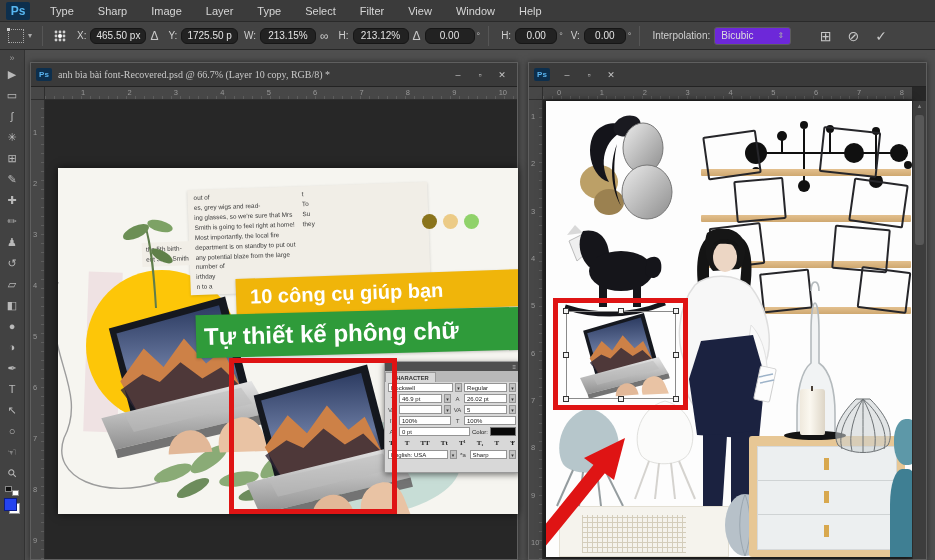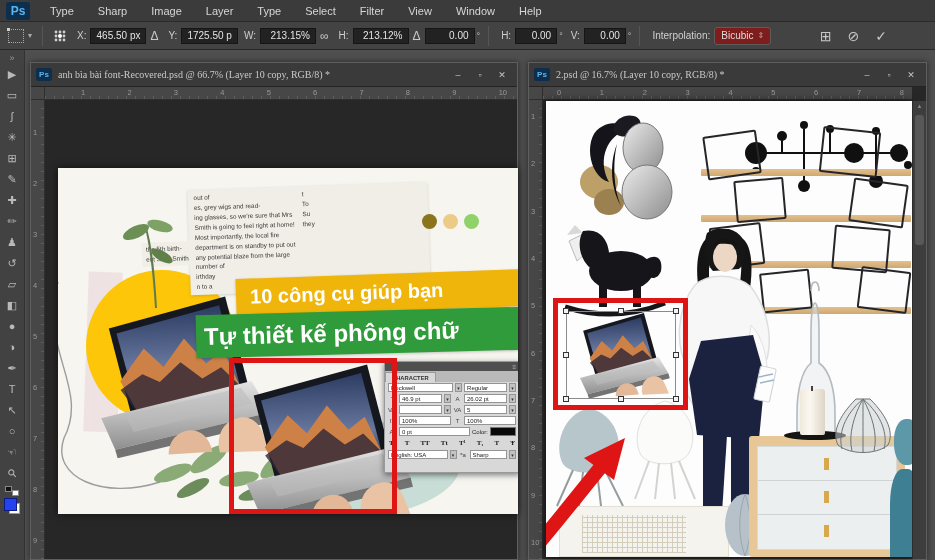--- a/index.html
+++ b/index.html
@@ -14,27 +14,27 @@
     font-weight:bold;font-size:12px;display:flex;align-items:center;justify-content:center;border-radius:2px;}
   .menu-item{color:#d6d6d6;font-size:11px;padding:0 12px;line-height:22px;cursor:default;}
 
   
   .optionsbar{position:absolute;left:0;top:22px;width:935px;height:28px;background:#434343;
     border-bottom:1px solid #272727;display:flex;align-items:center;font-size:10px;color:#cfcfcf;}
   .opt-sep{width:1px;height:20px;background:#565656;margin:0 6px;flex:none;}
   .toolpreset{width:16px;height:14px;border:1px dotted #a9a9a9;margin-left:8px;position:relative;flex:none;}
   .toolpreset i{position:absolute;width:3px;height:3px;background:#cfcfcf;left:-2px;top:-2px;}
   .caret{color:#aaa;font-size:8px;margin:0 4px;}
-  .field{background:#222;border:1px solid #161616;border-radius:0;color:#e3e3e3;
-    height:16px;line-height:14px;padding:0 5px;min-width:56px;text-align:right;flex:none;}
+  .field{background:#222;border:1px solid #161616;border-radius:6px;color:#e3e3e3;
+    height:16px;line-height:14px;padding:0 5px;min-width:56px;text-align:center;flex:none;}
   .lbl{margin:0 4px 0 6px;flex:none;}
   .unit{font-size:9px;color:#bdbdbd;margin:0 2px;flex:none;}
   .opt-icon{color:#c9c9c9;font-size:12px;margin:0 4px;flex:none;}
-  .dropdown{background:#7f1d1d;border:1px solid #5c5c5c;border-radius:3px;height:18px;line-height:16px;
-    padding:0 6px;color:#ddd;display:flex;align-items:flex-start;gap:4px;flex:none;}
+  .dropdown{background:#6d28d9;border:1px solid #5c5c5c;border-radius:3px;height:18px;line-height:16px;
+    padding:0 6px;color:#ddd;display:flex;align-items:flex-start;gap:24px;flex:none;}
   .opt-right{margin-left:auto;display:flex;align-items:center;gap:16px;padding-right:48px;}
   .opt-right span{font-size:14px;color:#c8c8c8;}
 
   
   .toolbar{position:absolute;left:0;top:50px;width:25px;height:510px;background:#424242;
     border-right:1px solid #333;display:flex;flex-direction:column;align-items:center;padding-top:2px;}
   .tool{width:25px;height:21px;display:flex;align-items:center;justify-content:center;
     color:#b9b9b9;font-size:11px;line-height:1;}
   .tool.small{height:12px;font-size:9px;color:#9a9a9a;}
   .swatch-mini{width:14px;height:10px;position:relative;margin-top:2px;}
@@ -383,21 +383,20 @@
         </div>
       </div>
 
       <div class="redbox abs" style="left:171px;top:190px;width:168px;height:156px;z-index:6"></div>
     </div>
   </div>
 
   <div class="win" style="left:528px;top:62px;width:399px;height:498px">
     <div class="titlebar">
       <span class="psbadge">Ps</span>
-      <span class="wtitle">2.psd @ 16.7% (Layer 10 copy, RGB/8) *</span>
       <span class="wctrls">
         <span class="wbtn">–</span>
         <span class="wbtn">▫</span>
         <span class="wbtn">✕</span>
       </span>
     </div>
     <div class="rul-corner" style="left:0;top:24px"></div>
     <div class="rulh" style="left:14px;top:24px;right:14px">
       <div class="nums" style="padding:1px 8px 0 14px">
           <span class="li">0</span>

